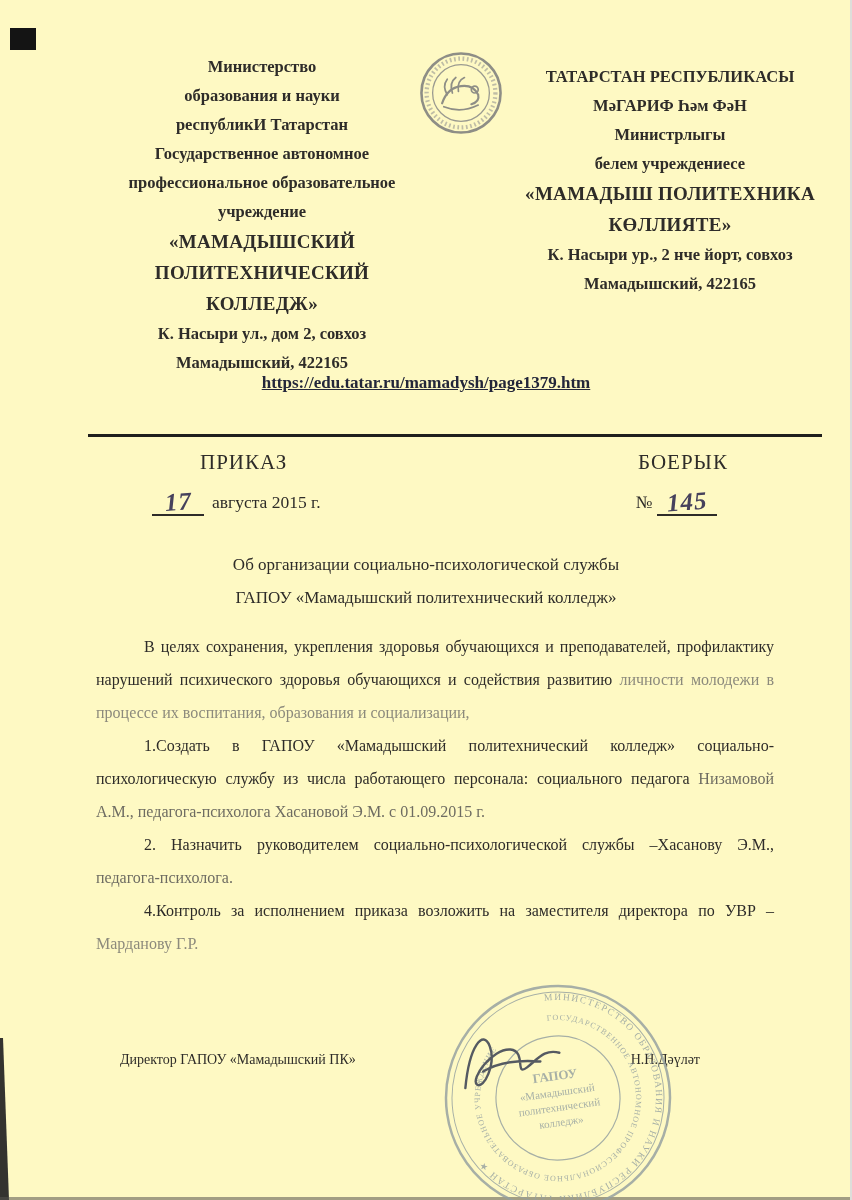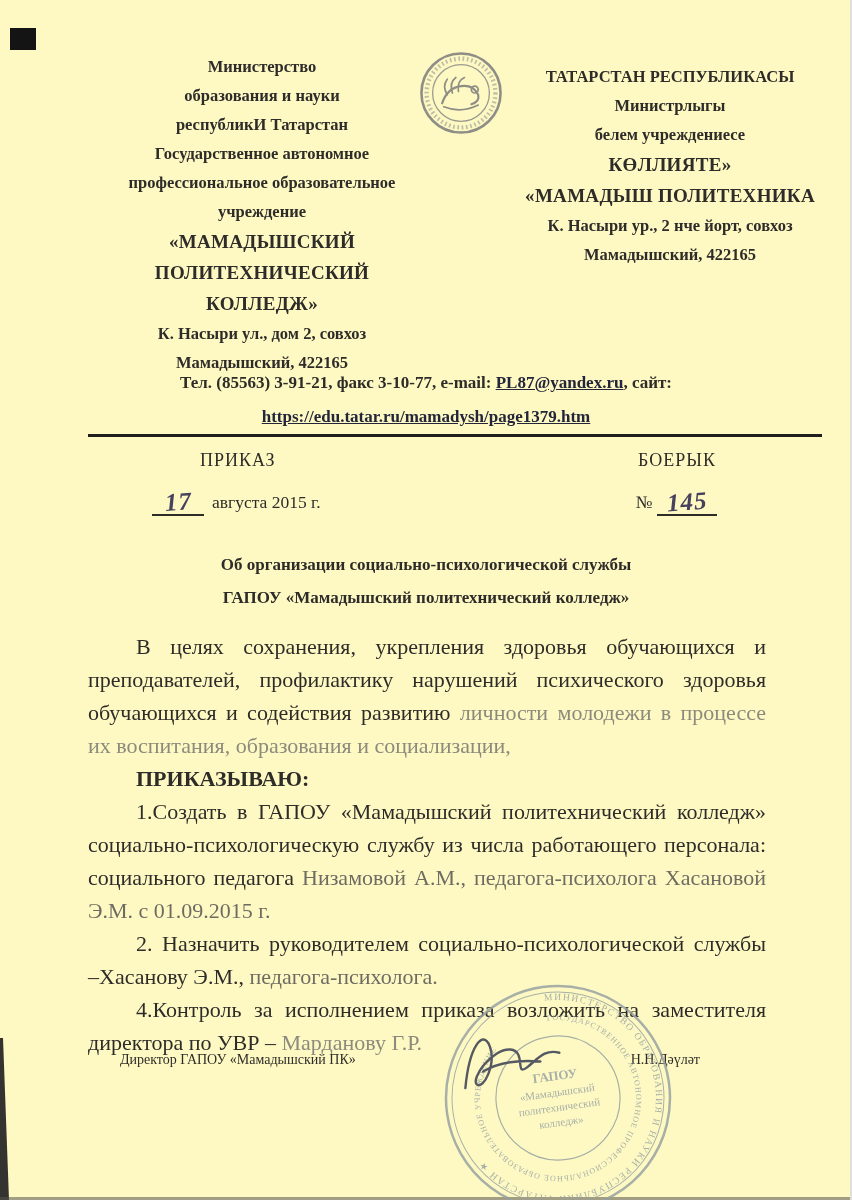--- a/index.html
+++ b/index.html
@@ -22,34 +22,34 @@
   .hdr-right{left:498px;top:62px;width:344px;}
   .hdr-line.big{font-size:19px;line-height:31px;letter-spacing:.3px;}
   .emblem{position:absolute;left:418px;top:50px;width:86px;height:86px;}
 
   .contact{position:absolute;left:0;top:366px;width:852px;text-align:center;
     font-weight:bold;font-size:17px;line-height:34px;}
   .contact .link{text-decoration:underline;color:#23263a;}
 
   .rule{position:absolute;left:88px;top:434px;width:734px;height:3px;background:#1f1f1d;}
 
-  .order-label{position:absolute;font-size:18px;letter-spacing:1px;}
+  .order-label{position:absolute;font-size:21px;letter-spacing:1px;}
   .lbl-prikaz{left:200px;top:450px;}
   .lbl-boeryk{left:638px;top:450px;text-align:center;}
 
   .date-line{position:absolute;left:152px;top:486px;font-size:17.5px;}
   .num-line{position:absolute;left:636px;top:486px;font-size:17.5px;}
   .hand-slot{display:inline-block;min-width:52px;border-bottom:2px solid #2e2c29;text-align:center;margin-right:8px;}
   .hand{display:inline-block;font-size:25px;color:#46415c;transform:rotate(-4deg);
     font-style:italic;font-weight:bold;position:relative;top:2px;letter-spacing:1px;}
 
   .title{position:absolute;left:0;top:548px;width:852px;text-align:center;
-    font-weight:bold;font-size:17px;line-height:33px;}
+    font-weight:normal;font-size:17px;line-height:33px;}
 
-  .body-text{position:absolute;left:88px;top:630px;width:678px;font-size:22px;line-height:33px;z-index:2;}
+  .body-text{position:absolute;left:96px;top:630px;width:678px;font-size:16px;line-height:33px;z-index:2;}
   .body-text p{margin:0;text-align:justify;text-indent:48px;}
   .body-text p.nojust{text-align:left;}
   .faded{color:#8c8a7c;}
   .faded2{color:#6e6c62;}
   .bold{font-weight:bold;}
 
   .sig-row{position:absolute;left:120px;top:1052px;width:580px;display:flex;
     justify-content:space-between;font-size:14px;z-index:2;}
 
   .stamp{position:absolute;left:438px;top:978px;width:240px;height:240px;z-index:3;
@@ -86,30 +86,30 @@
       <circle cx="50" cy="50" r="33" fill="none" stroke="#9a9a90" stroke-width="1.5"></circle>
       <path d="M28 62 Q34 44 50 42 Q64 40 70 52 Q72 60 62 63" fill="none" stroke="#8e8e86" stroke-width="2.5" stroke-linecap="round"></path>
       <path d="M34 52 Q28 42 34 34 M40 50 Q36 38 44 32 M47 48 Q45 36 54 32" fill="none" stroke="#8e8e86" stroke-width="2" stroke-linecap="round"></path>
       <circle cx="66" cy="46" r="4" fill="none" stroke="#8e8e86" stroke-width="2"></circle>
       <path d="M30 66 Q50 74 70 64" fill="none" stroke="#8e8e86" stroke-width="2" stroke-linecap="round"></path>
     </svg>
   </div>
 
   <div class="hdr-block hdr-right">
     <div class="hdr-line">ТАТАРСТАН РЕСПУБЛИКАСЫ</div>
+    <div class="hdr-line">МəГАРИФ Һəм ФəН</div>
     <div class="hdr-line">Министрлыгы</div>
     <div class="hdr-line">белем учреждениесе</div>
+    <div class="hdr-line big">«МАМАДЫШ ПОЛИТЕХНИКА</div>
     <div class="hdr-line big">КӨЛЛИЯТЕ»</div>
-    <div class="hdr-line big">«МАМАДЫШ ПОЛИТЕХНИКА</div>
     <div class="hdr-line">К. Насыри ур., 2 нче йорт, совхоз</div>
     <div class="hdr-line">Мамадышский, 422165</div>
   </div>
 
   <div class="contact">
-    <div><span>Тел.  (85563) 3-91-21, факс 3-10-77, e-mail: </span><span class="link">PL87@yandex.ru</span><span>, сайт:</span></div>
     <div class="link">https://edu.tatar.ru/mamadysh/page1379.htm</div>
   </div>
 
   <div class="rule"></div>
 
   <div class="order-label lbl-prikaz">ПРИКАЗ</div>
   <div class="order-label lbl-boeryk">БОЕРЫК</div>
 
   <div class="date-line">
     <span class="hand-slot"><span class="hand">17</span></span><span>августа 2015 г.</span>
@@ -119,21 +119,20 @@
     <span class="hand-slot" style="min-width:60px;"><span class="hand">145</span></span>
   </div>
 
   <div class="title">
     <div>Об организации социально-психологической службы</div>
     <div>ГАПОУ «Мамадышский политехнический колледж»</div>
   </div>
 
   <div class="body-text">
     <p><span>В целях сохранения, укрепления здоровья обучающихся и преподавателей, профилактику нарушений психического здоровья обучающихся и содействия развитию </span><span class="faded">личности молодежи в процессе их воспитания, образования и социализации,</span></p>
-    <p class="bold nojust">ПРИКАЗЫВАЮ:</p>
     <p><span>1.Создать в ГАПОУ «Мамадышский политехнический колледж» социально-психологическую службу из числа работающего персонала: социального педагога </span><span class="faded2">Низамовой А.М., педагога-психолога Хасановой Э.М. с 01.09.2015 г.</span></p>
     <p><span>2. Назначить руководителем социально-психологической службы –Хасанову Э.М., </span><span class="faded2">педагога-психолога.</span></p>
     <p><span>4.Контроль за исполнением приказа возложить на заместителя директора по УВР – </span><span class="faded">Марданову Г.Р.</span></p>
   </div>
 
   <div class="sig-row">
     <span>Директор ГАПОУ «Мамадышский ПК»</span>
     <span>Н.Н.Дəүлəт</span>
   </div>
 

